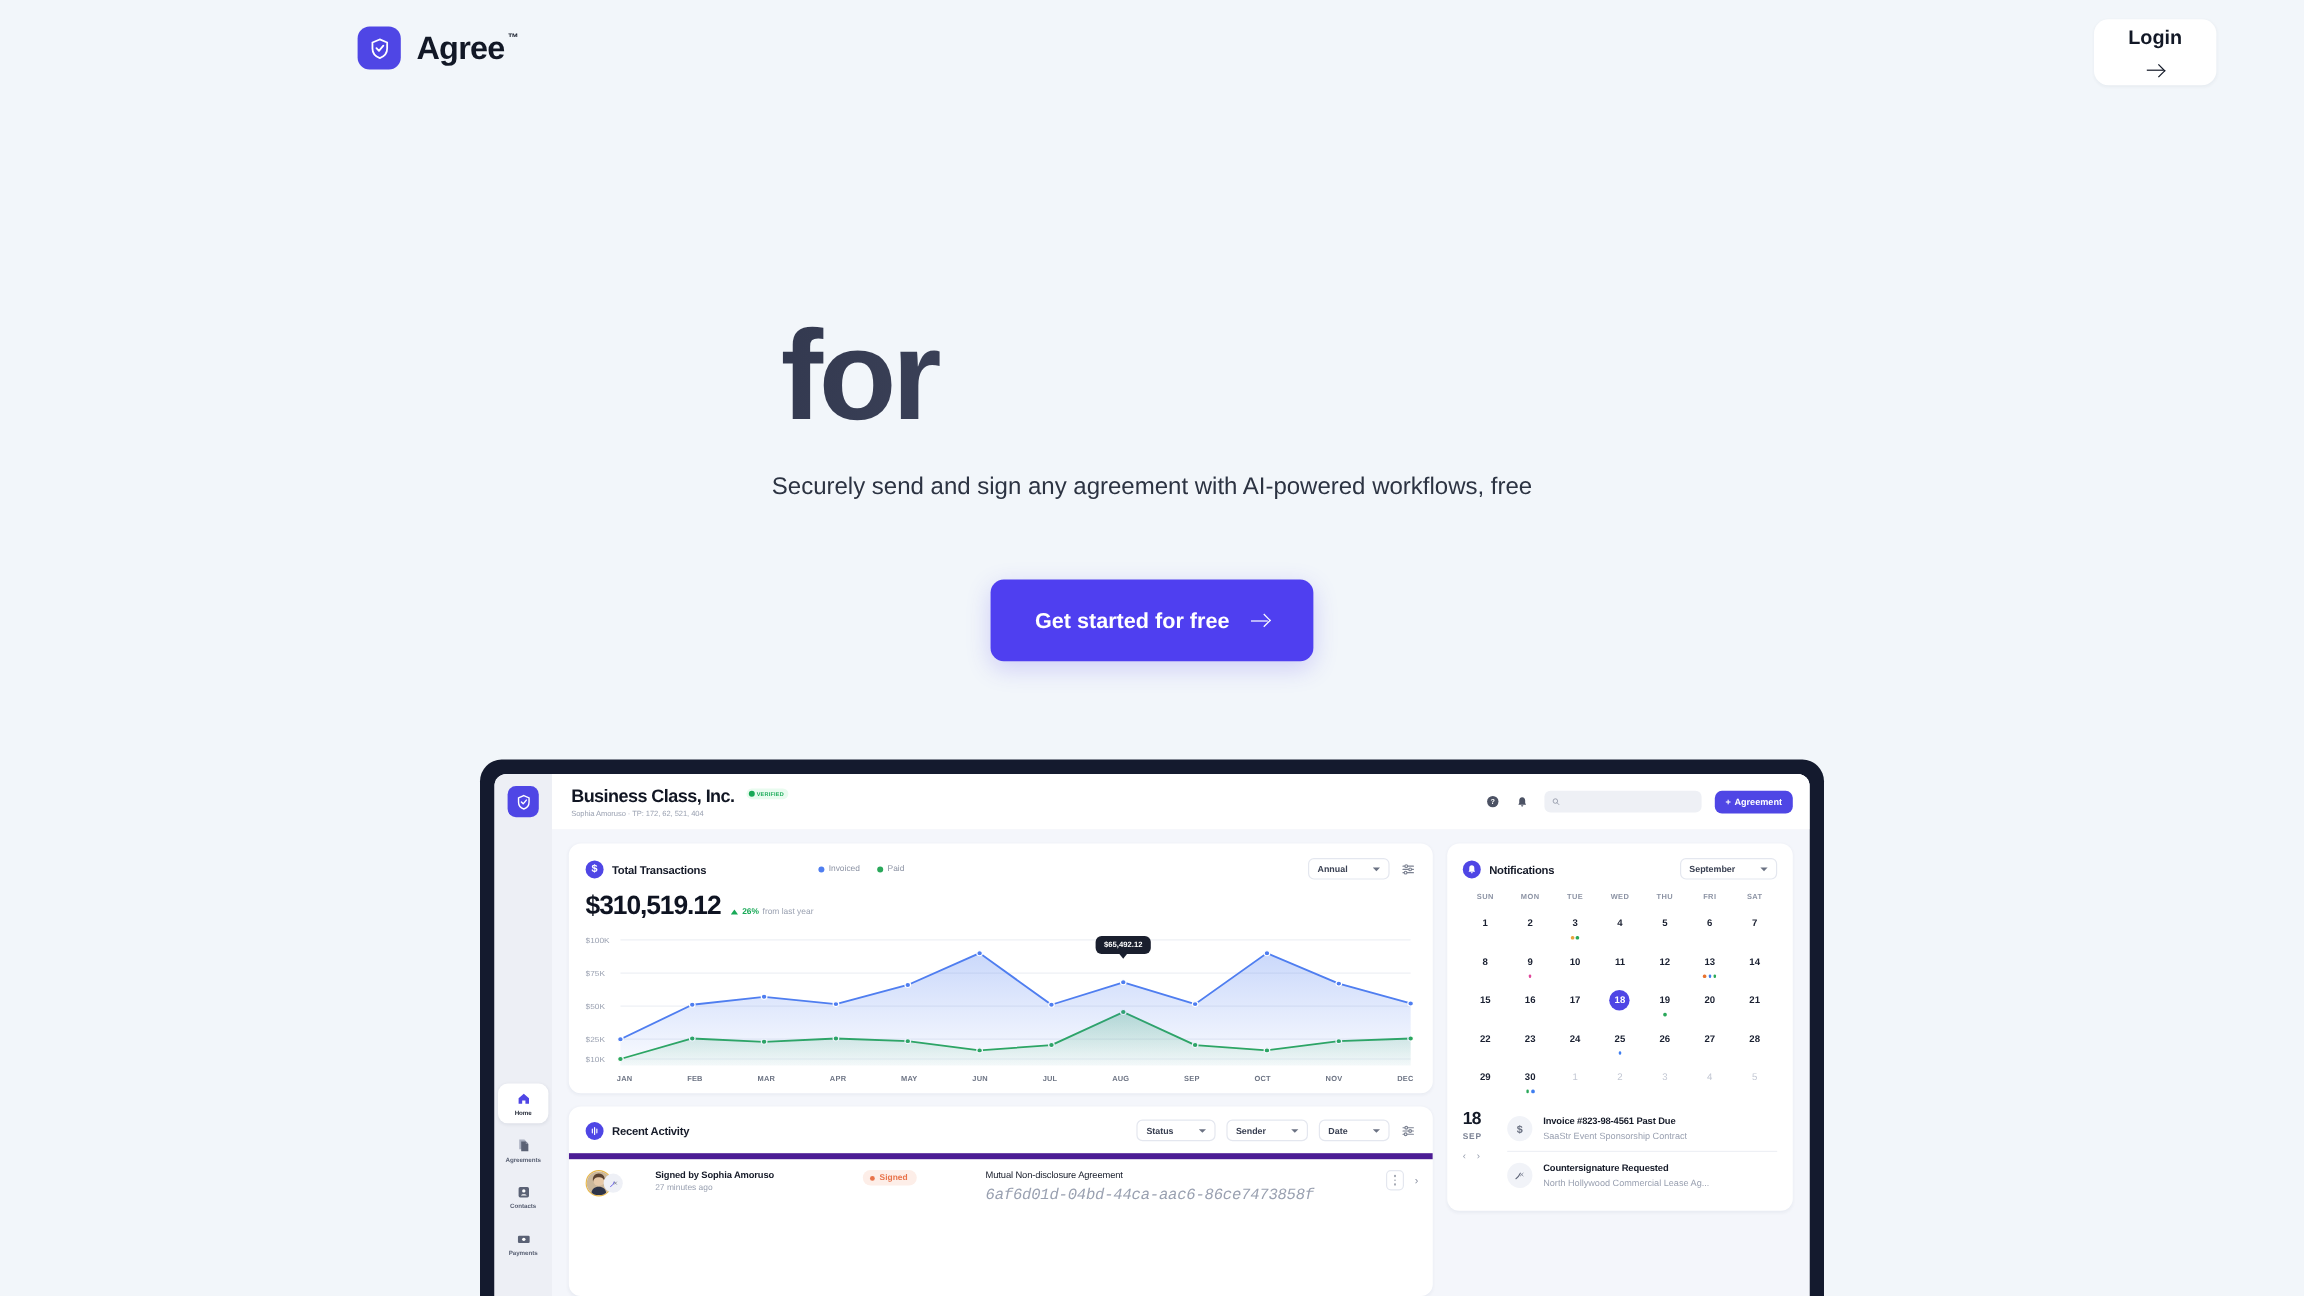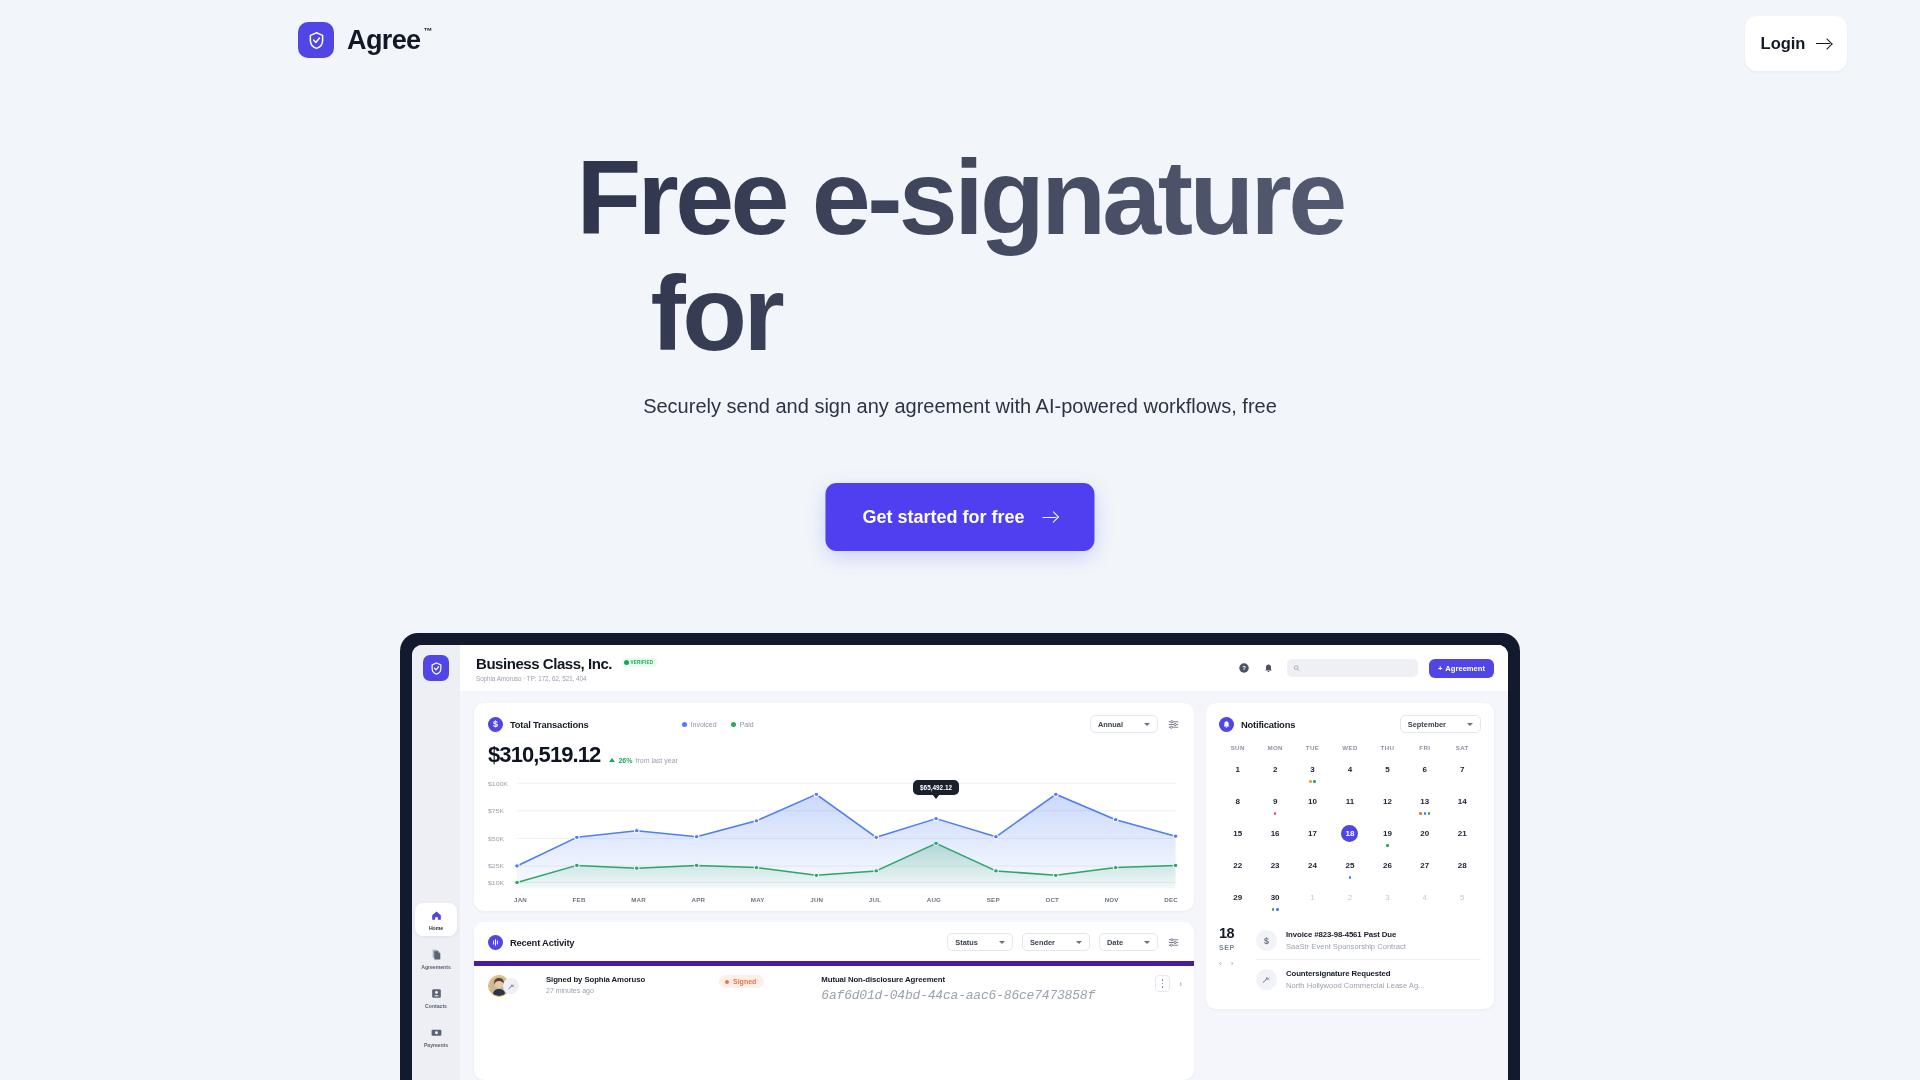--- a/index.html
+++ b/index.html
@@ -32,20 +32,21 @@
     padding: 4px 0; margin-right: 85px; cursor: pointer; white-space: nowrap;
   }
   .nav-link:last-child { margin-right: 0; }
 
   .login-btn {
     position: absolute; right: 73px; top: 16px;
     width: 102px; height: 55px; background: #ffffff; border-radius: 12px;
     display: flex; align-items: center; justify-content: center; gap: 11px;
     font-size: 16.5px; font-weight: 700; color: #121826; cursor: pointer;
     box-shadow: 0 1px 3px rgba(20,30,60,0.05);
+    flex-direction: column;
   }
   .arrow-r { display: inline-block; width: 15px; height: 11px; position: relative; }
   .arrow-r::before { content: ""; position: absolute; left: 0; top: 5px; width: 14px; height: 1.4px; background: currentColor; }
   .arrow-r::after { content: ""; position: absolute; right: 0.5px; top: 1.6px; width: 7px; height: 7px;
     border-top: 1.4px solid currentColor; border-right: 1.4px solid currentColor; transform: rotate(45deg); }
 
   
   .hero-title {
     position: absolute; top: 140px; left: 0; width: 1920px;
     text-align: center; font-size: 106px; font-weight: 700;
@@ -199,21 +200,21 @@
   .act-who { width: 148px; flex: 0 0 148px; }
   .act-title { font-size: 7.8px; font-weight: 700; color: #151a28; letter-spacing: -0.1px; }
   .act-time { font-size: 7px; color: #9aa1b1; margin-top: 3px; }
   .badge {
     font-size: 7px; font-weight: 600; border-radius: 9px; padding: 3px 8px 3px 6px;
     display: inline-flex; align-items: center; gap: 4px; white-space: nowrap;
   }
   .badge-signed { background: #fdeee8; color: #e8734a; }
   .badge-dot { width: 4px; height: 4px; border-radius: 50%; background: currentColor; }
   .act-doc { margin-left: 32px; min-width: 0; }
-  .act-doc-title { font-size: 7.8px; font-weight: 700; color: #151a28; letter-spacing: -0.1px; }
+  .act-doc-title { font-size: 7.8px; font-weight: 400; color: #151a28; letter-spacing: -0.1px; }
   .act-doc-id { font-size: 13px; color: #9aa1b1; margin-top: 4px; font-family: "Liberation Mono", monospace; letter-spacing: -0.2px; font-style: italic; }
   .act-actions { margin-left: auto; display: flex; align-items: center; gap: 9px; }
   .kebab {
     width: 15px; height: 17px; border: 1px solid #e4e7ef; border-radius: 4px;
     display: flex; flex-direction: column; align-items: center; justify-content: center; gap: 1.6px; cursor: pointer;
   }
   .kebab i { width: 1.8px; height: 1.8px; border-radius: 50%; background: #6b7283; display: block; }
   .chev-r { font-size: 9px; color: #8a90a1; cursor: pointer; }
 
   
@@ -265,21 +266,21 @@
   </div>
 
 
   <div class="login-btn">
     <span>Login</span>
     <span class="arrow-r"></span>
   </div>
 </div>
 
 <h1 class="hero-title">
-  <span>Free e-signature</span><br>
+  <br>
   <span>for </span><span class="hl-wrap"><svg class="hl-stroke" viewBox="0 0 505 26" preserveAspectRatio="none">
         <path d="M4 19 C 120 11, 250 8, 355 12 C 420 14, 470 16, 501 17 L 500 25 C 400 24, 250 23, 140 25 C 80 26, 30 25, 3 25 Z" fill="#faf014"></path>
       </svg><span>everyone.</span></span>
 </h1>
 
 <p class="hero-sub">
   <span>Securely send and sign any agreement with AI-powered workflows, free</span><br>
 </p>
 
 <div class="cta">

